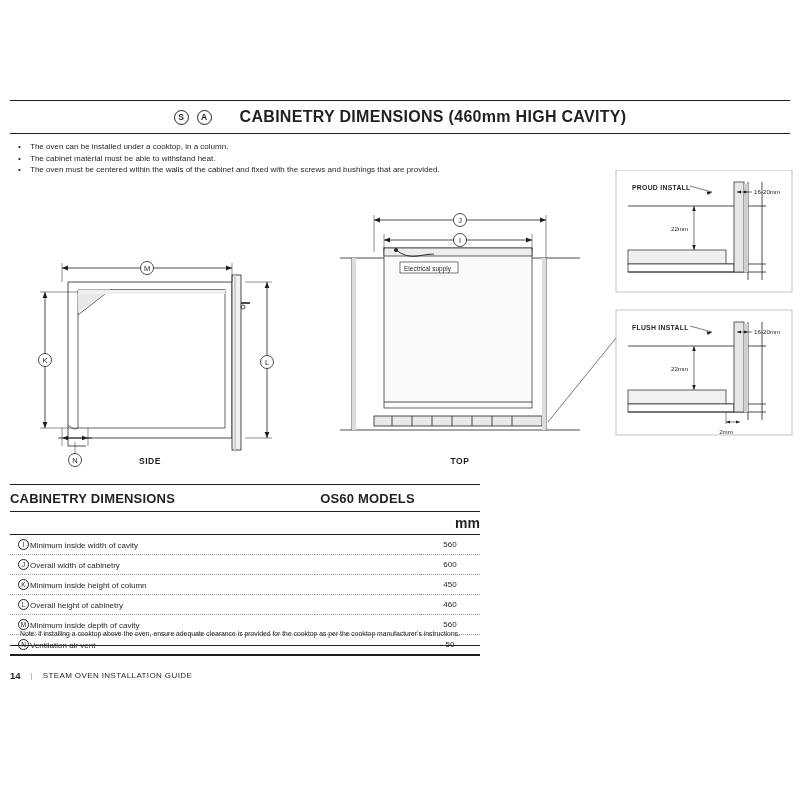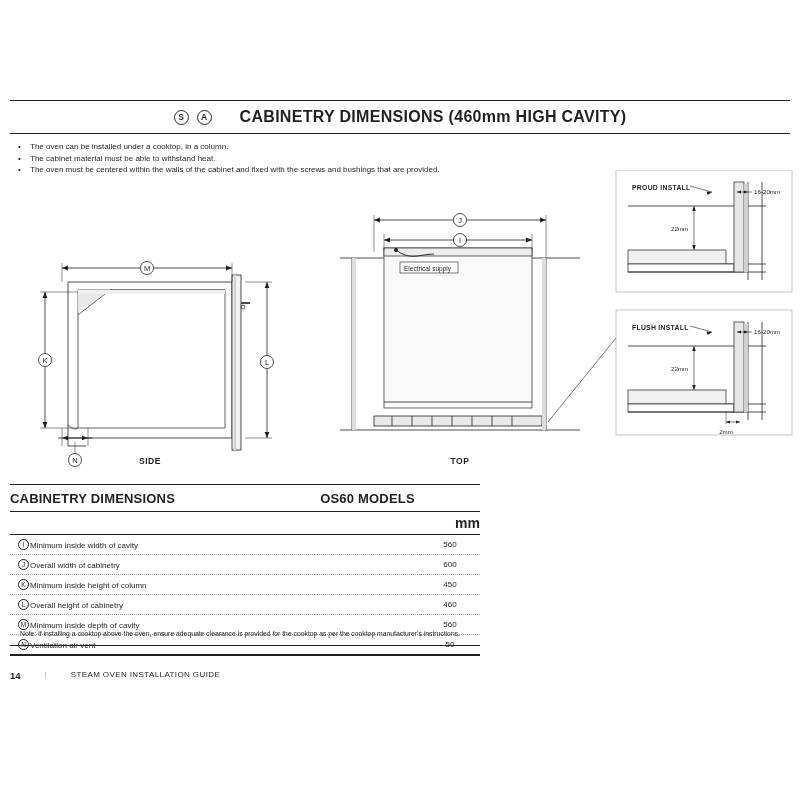--- a/index.html
+++ b/index.html
@@ -111,22 +111,22 @@
     line-height:9px;
     color:#231f20;
   }
 
   
   .footer {
     position:absolute;
     left:10px; top:670px;
     width:780px;
     display:flex;
-    align-items:flex-start;
-    gap:24px;
+    align-items:center;
+    gap:10px;
     font-size:8px;
   }
   .footer .pagenum { font-weight:bold; font-size:9.5px; }
   .footer .sep { color:#9b9b9b; }
   .footer .ftext { letter-spacing:0.4px; }
 </style>
 </head>
 <body>
 
 <div class="page">

